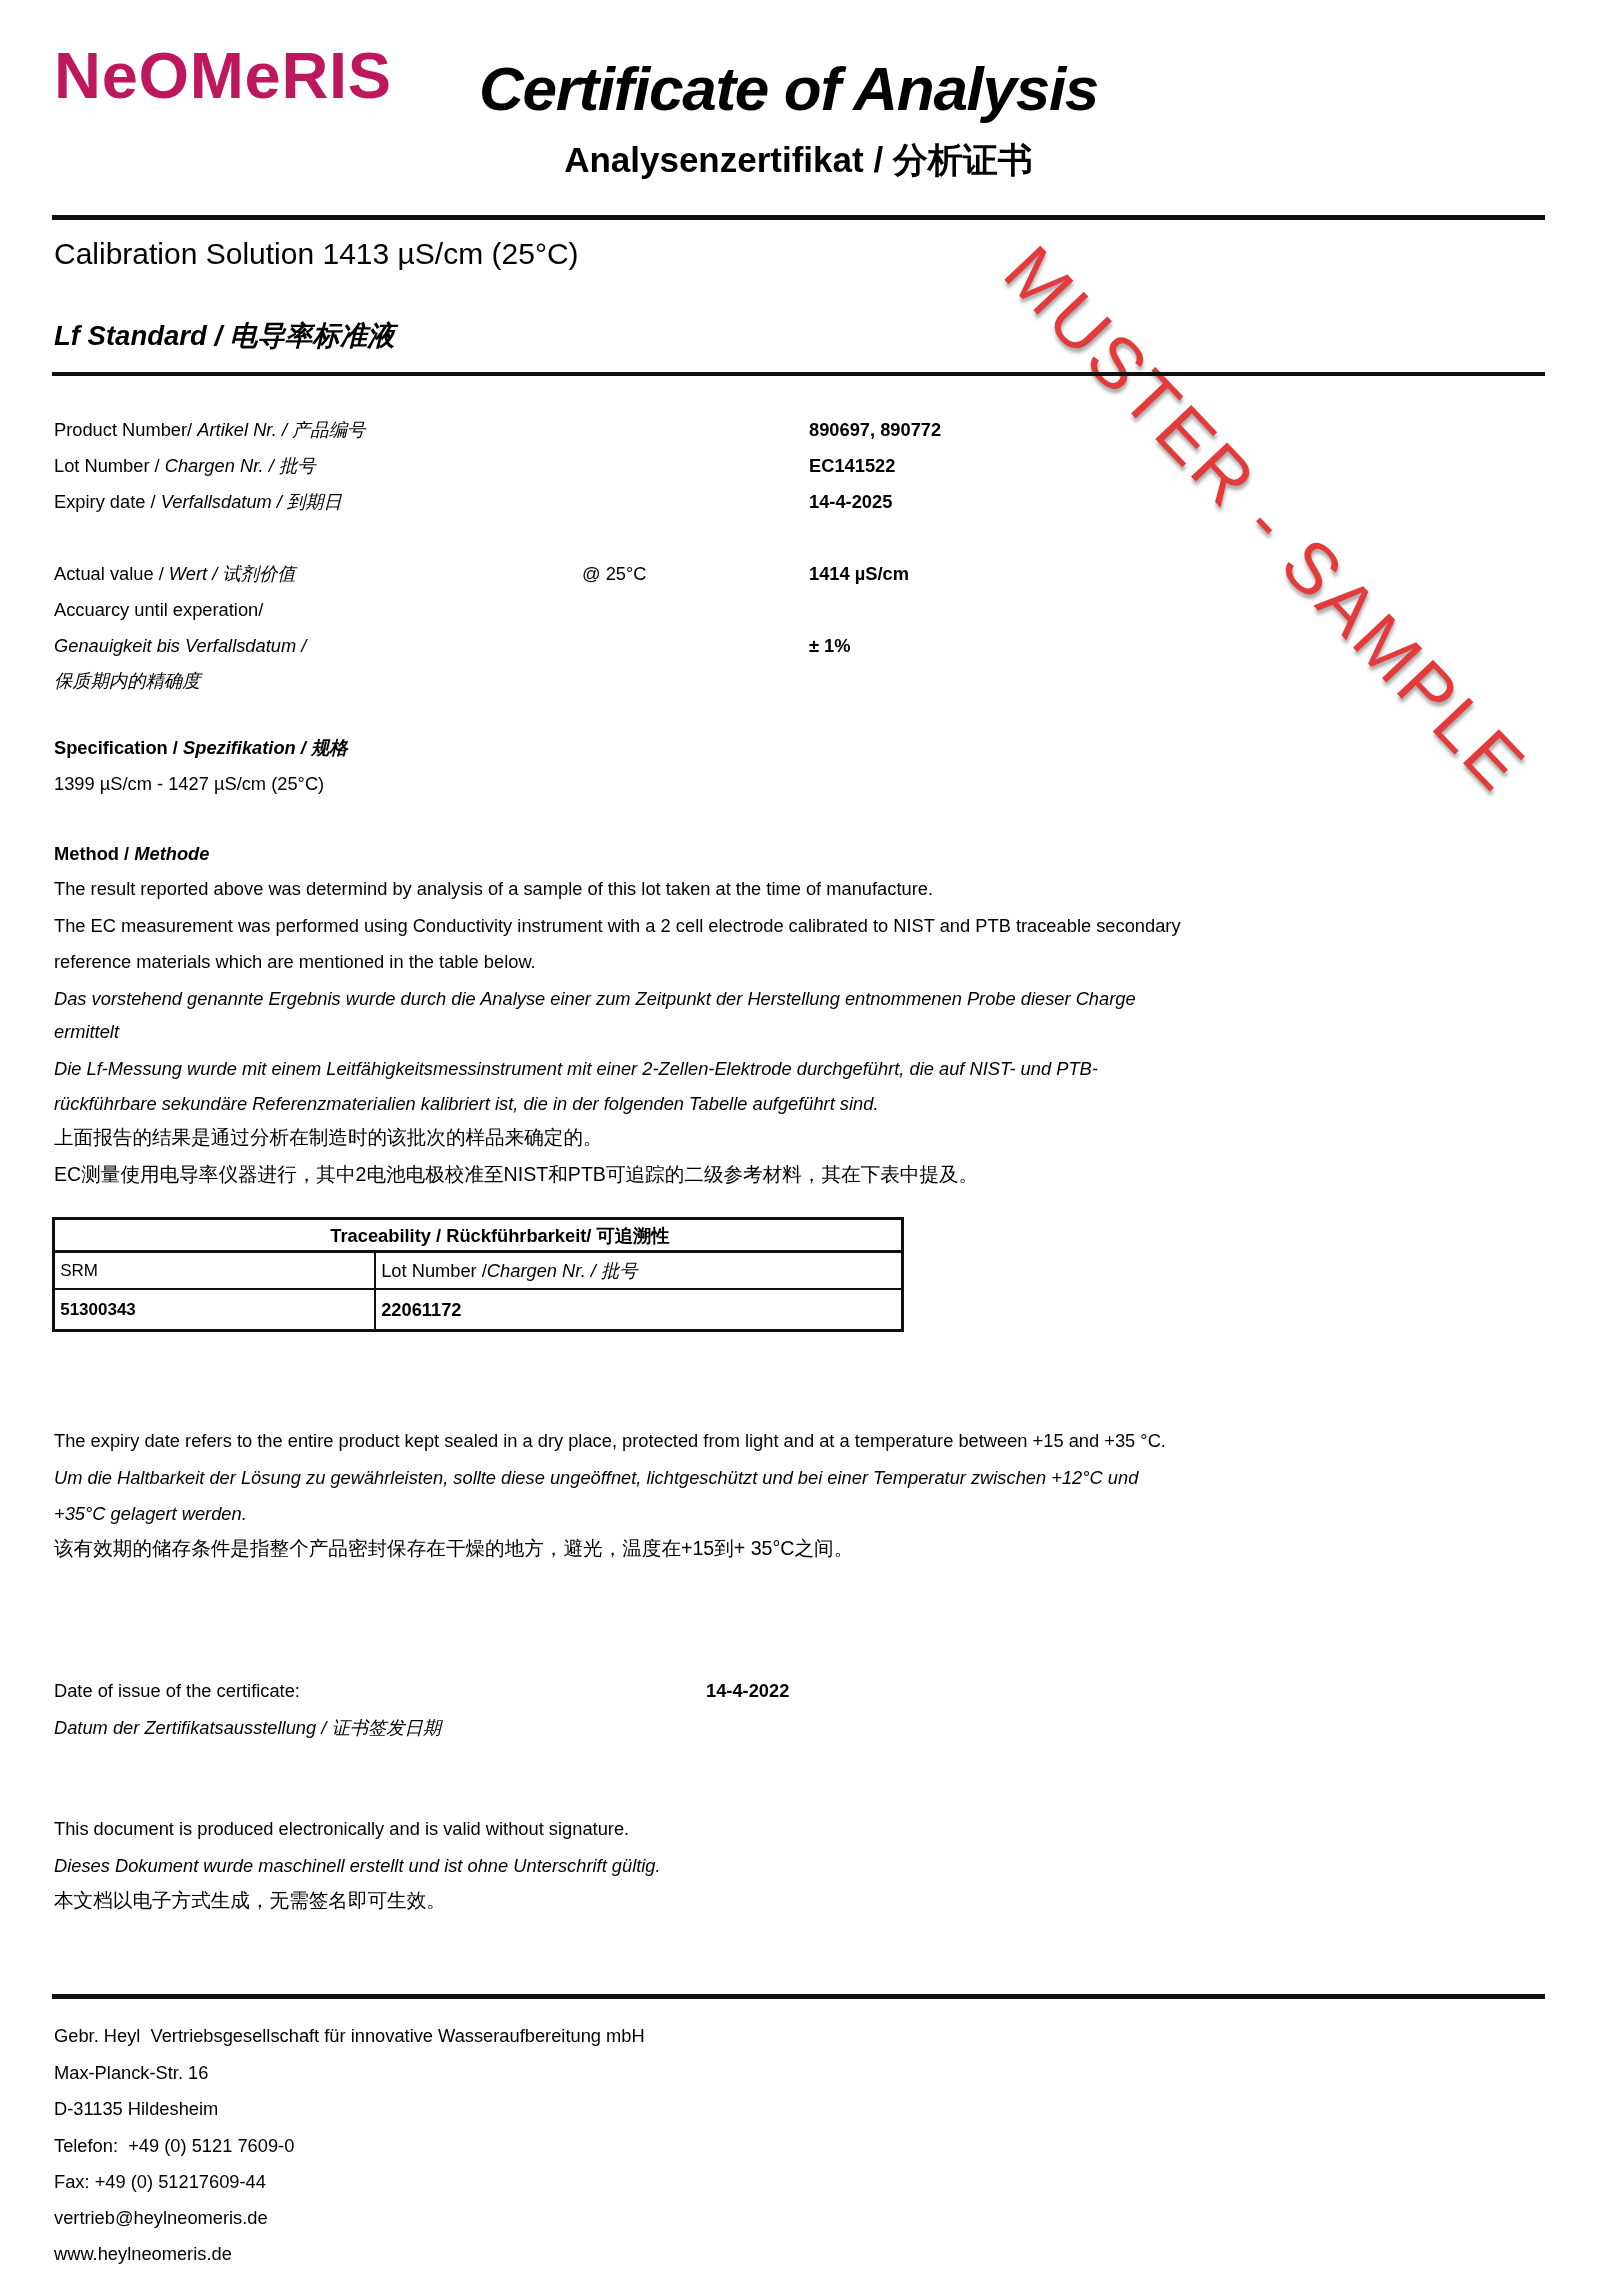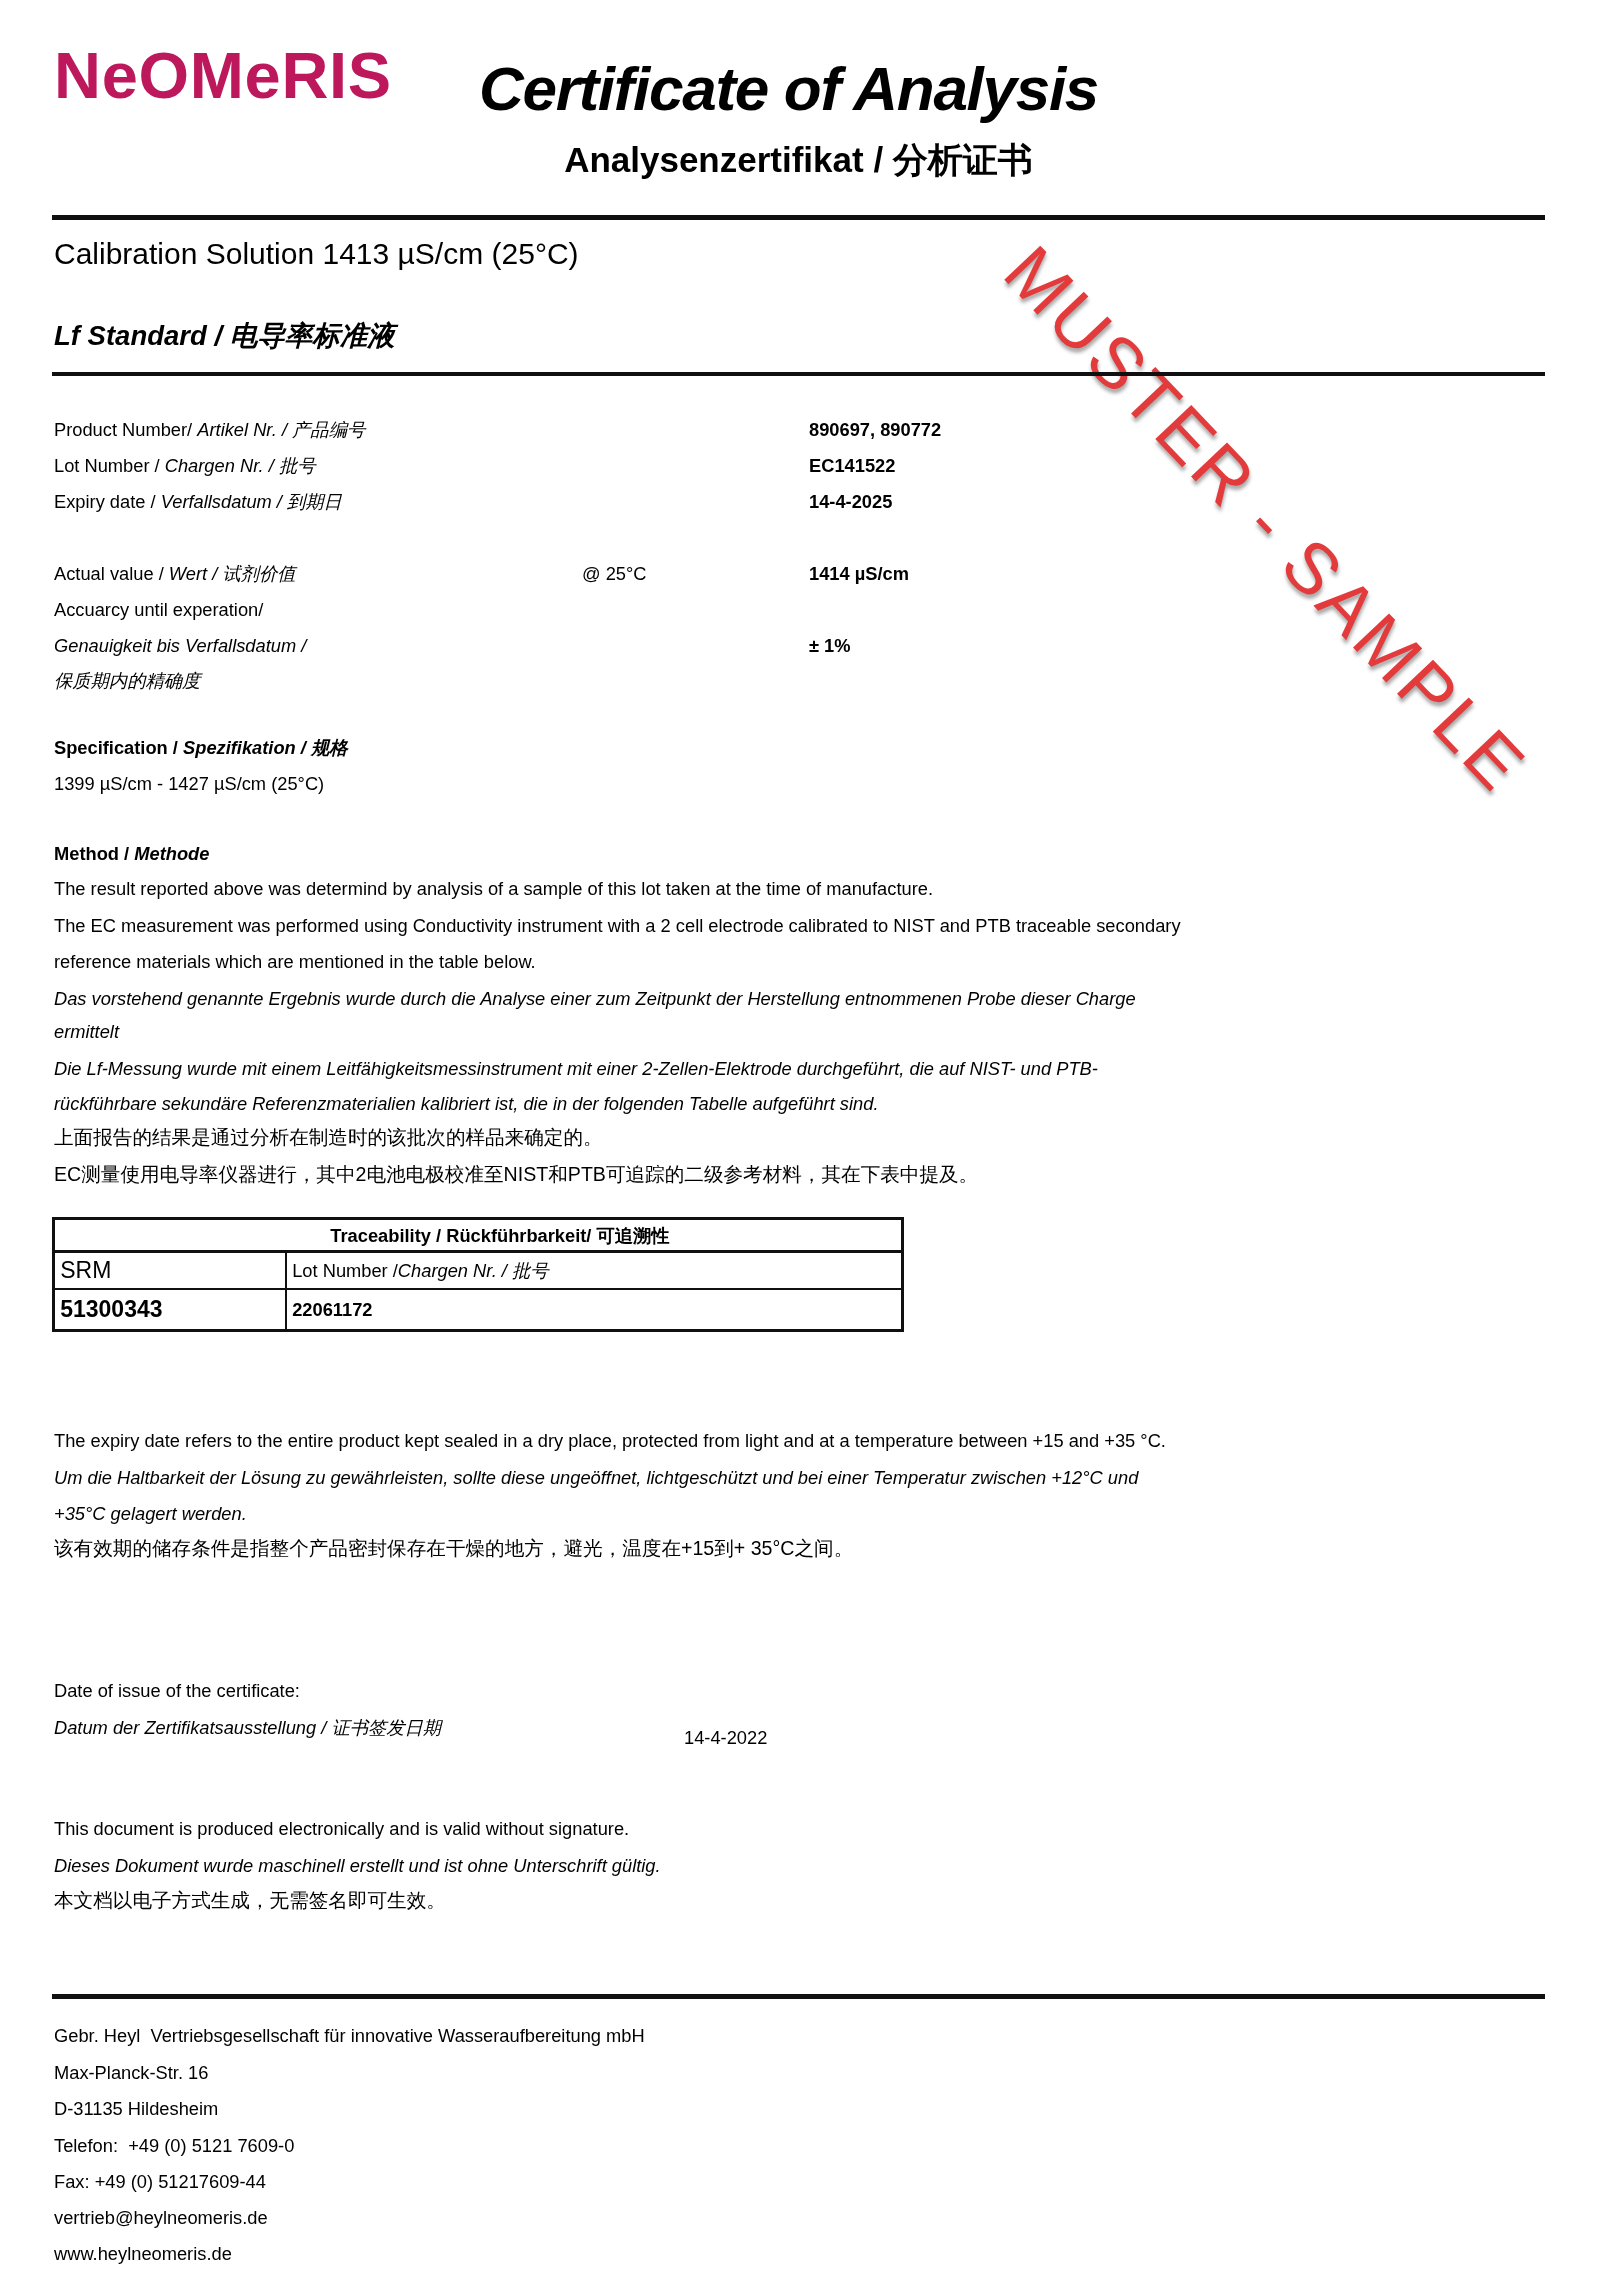--- a/index.html
+++ b/index.html
@@ -26,34 +26,34 @@
   .rule-2 { top:372px; height:3.9px; }
   .rule-footer { top:1994px; height:4.6px; }
 
   .product-title { left:54px; top:237px; font-size:30px; font-weight:normal; }
   .product-subtitle { left:54px; top:318px; font-size:27.5px; font-weight:bold; font-style:italic; }
 
   .row { left:0; top:0; width:1623px; height:26px; }
   .c-label { position:absolute; left:54px; white-space:pre; }
   .c-cond  { position:absolute; left:582px; }
   .c-val   { position:absolute; left:809px; font-weight:bold; }
-  .c-date  { position:absolute; left:684px; font-weight:normal;margin-top:47px; }
+  .c-date  { position:absolute; left:706px; font-weight:bold; }
 
   .watermark { left:1048px; top:230px; transform:rotate(46.5deg); transform-origin:0 0;
                font-size:72px; letter-spacing:3.9px; color:#E33B3C; white-space:nowrap;
                text-shadow:3.3px 2.6px 3.9px rgba(140,140,140,0.75); }
 
   .trace-table { left:52px; top:1217px; width:852px; border:3.3px solid #101010; }
   .tt-title { height:33px; border-bottom:3.9px solid #101010; display:flex;
               align-items:center; justify-content:center; font-weight:bold; font-size:18.3px;padding-left:44px; }
   .tt-row { display:flex; }
   .tt-row-head { height:37px; border-bottom:2.6px solid #101010; }
   .tt-row-vals { height:39px; font-weight:bold; }
-  .tt-c1 { width:232px; border-right:2.6px solid #101010; display:flex; align-items:center;
-           padding-left:5.2px; font-size:23px; }
+  .tt-c1 { width:321px; border-right:2.6px solid #101010; display:flex; align-items:center;
+           padding-left:5.2px; font-size:17px; }
   .tt-c2 { flex:1; display:flex; align-items:center; padding-left:5.2px; font-size:18.3px; white-space:pre; }
 </style>
 </head>
 <body>
 
 <div class="abs logo">NeOMeRIS</div>
 
 <div class="abs title-wrap">
   <span class="cert-title">Certificate of Analysis</span>
 </div>

